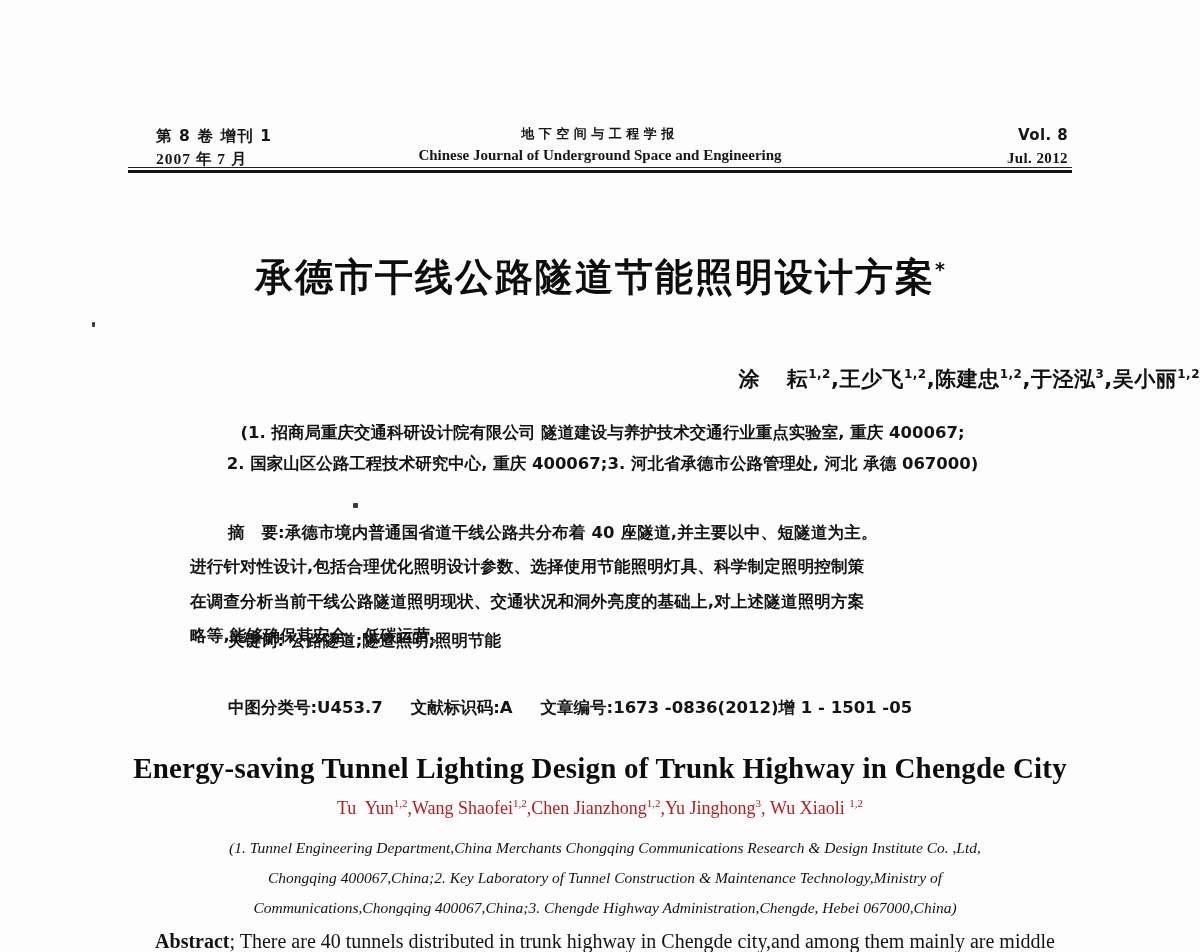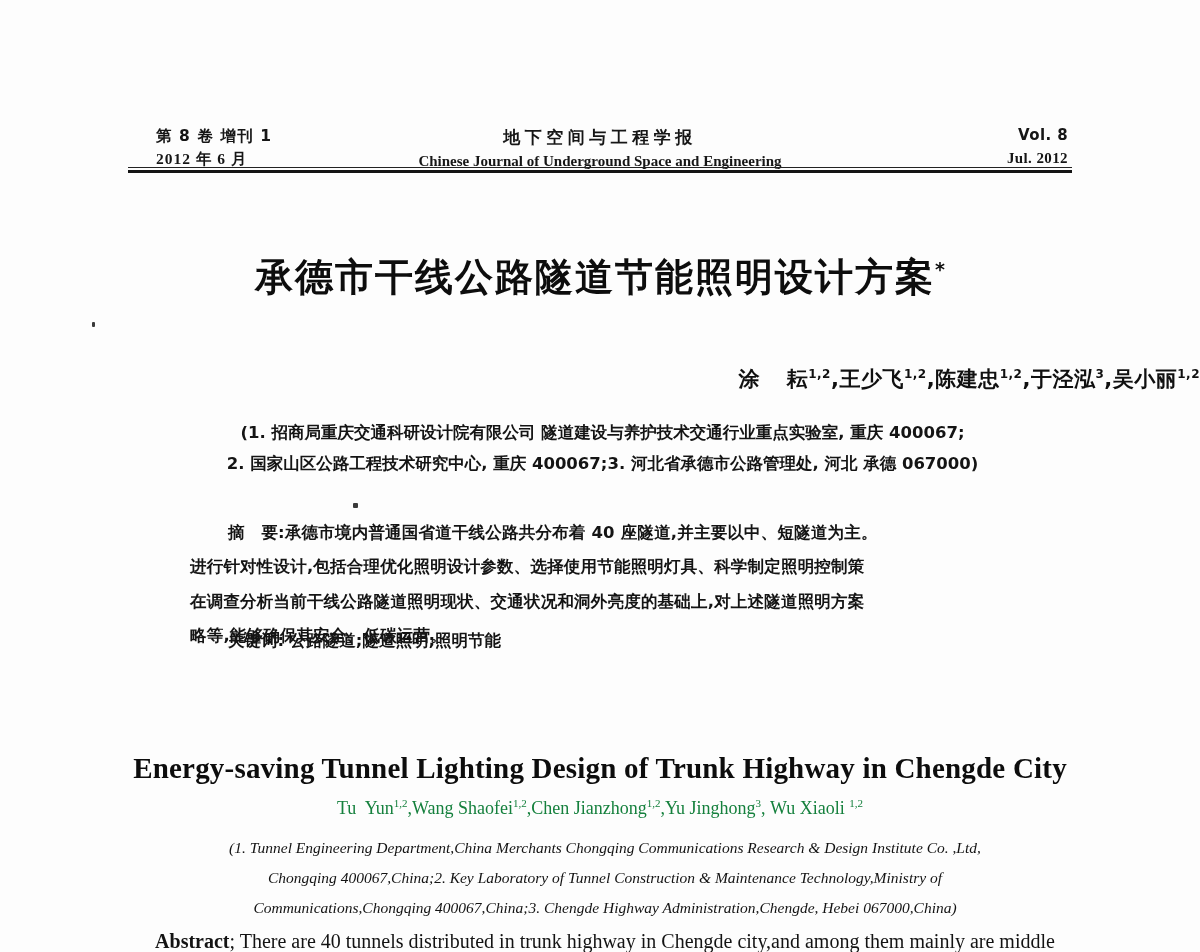--- a/index.html
+++ b/index.html
@@ -42,21 +42,21 @@
 
   .mast-cn {
     font-family: "DejaVu Sans", "Liberation Sans", sans-serif;
     font-size: 15.5px;
     font-weight: 700;
     letter-spacing: 1.1px;
     white-space: nowrap;
     color: #161616;
   }
   .mast-mid .mast-cn {
-    font-size: 17px;
+    font-size: 13px;
     letter-spacing: 4.5px;
   }
   .mast-en {
     font-family: "Liberation Serif", "DejaVu Serif", serif;
     font-size: 15px;
     font-weight: 600;
     white-space: nowrap;
     color: #161616;
     margin-top: 1px;
   }
@@ -189,21 +189,21 @@
     letter-spacing: 0.2px;
   }
   .en-authors {
     position: absolute;
     left: 0;
     right: 0;
     top: 797px;
     text-align: center;
     font-family: "Liberation Serif", "DejaVu Serif", serif;
     font-size: 18px;
-    color: #15803d;
+    color: #b91c1c;
     white-space: nowrap;
   }
   .en-authors sup { font-size: 11px; }
 
   .en-affil {
     position: absolute;
     left: 150px;
     top: 833px;
     width: 910px;
     text-align: center;
@@ -239,21 +239,21 @@
   .speck-b { left: 353px; top: 503px; width: 5px; height: 5px; }
 </style>
 </head>
 <body>
 
 <div class="page">
 
   <div class="masthead">
     <div class="mast-col mast-left">
       <div class="mast-cn">第 8 卷  增刊 1</div>
-      <div class="mast-en">2012 年 6 月</div>
+      <div class="mast-en">2007 年 7 月</div>
     </div>
     <div class="mast-col mast-mid">
       <div class="mast-cn">地下空间与工程学报</div>
       <div class="mast-en">Chinese Journal of Underground Space and Engineering</div>
     </div>
     <div class="mast-col mast-right">
       <div class="mast-cn">Vol. 8</div>
       <div class="mast-en">Jul. 2012</div>
     </div>
   </div>
@@ -273,20 +273,21 @@
 
   <div class="cn-abstract">
     <div class="ab-line first">摘　要:承德市境内普通国省道干线公路共分布着 40 座隧道,并主要以中、短隧道为主。</div>
     <div class="ab-line">进行针对性设计,包括合理优化照明设计参数、选择使用节能照明灯具、科学制定照明控制策</div>
     <div class="ab-line">在调查分析当前干线公路隧道照明现状、交通状况和洞外亮度的基础上,对上述隧道照明方案</div>
     <div class="ab-line">略等,能够确保其安全、低碳运营。</div>
   </div>
 
   <div class="cn-keywords">关键词: 公路隧道;隧道照明;照明节能</div>
 
+  <div class="cn-clc"><span>中图分类号:U453.7</span><span class="cl-sep"></span><span>文献标识码:A</span><span class="cl-sep"></span><span>文章编号:1673 -0836(2012)增 1 - 1501 -05</span></div>
 
   <div class="en-title">Energy-saving Tunnel Lighting Design of Trunk Highway in Chengde City</div>
 
   <div class="en-authors">
     <span>Tu&nbsp; Yun<sup>1,2</sup></span>,<span>Wang Shaofei<sup>1,2</sup></span>,<span>Chen Jianzhong<sup>1,2</sup></span>,<span>Yu Jinghong<sup>3</sup></span>,&nbsp;<span>Wu Xiaoli <sup>1,2</sup></span>
   </div>
 
   <div class="en-affil">
     <div class="af-line">(1. Tunnel Engineering Department,China Merchants Chongqing Communications Research &amp; Design Institute Co. ,Ltd,</div>
     <div class="af-line">Chongqing 400067,China;2. Key Laboratory of Tunnel Construction &amp; Maintenance Technology,Ministry of</div>

